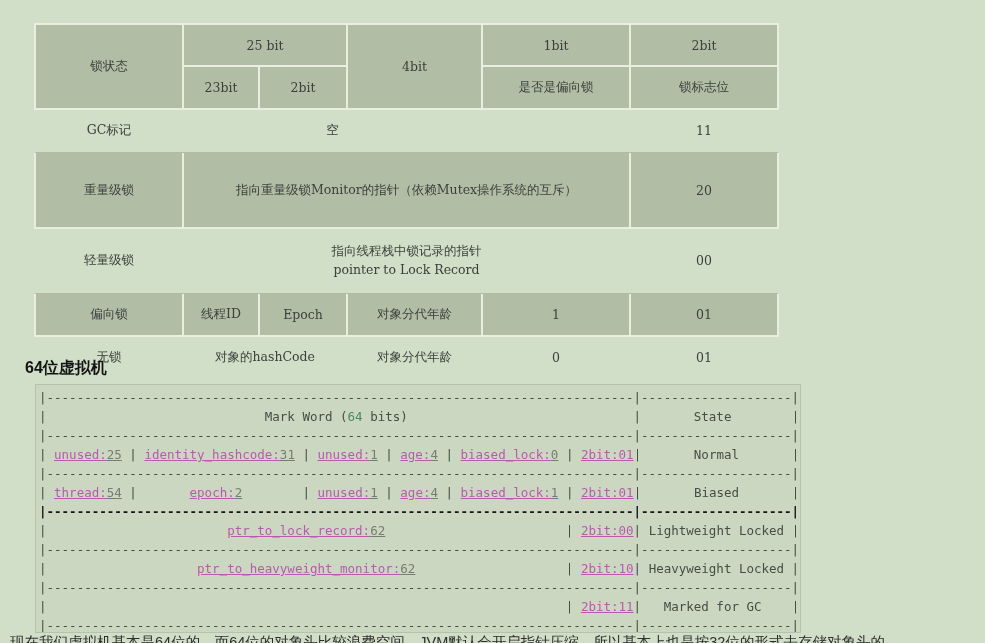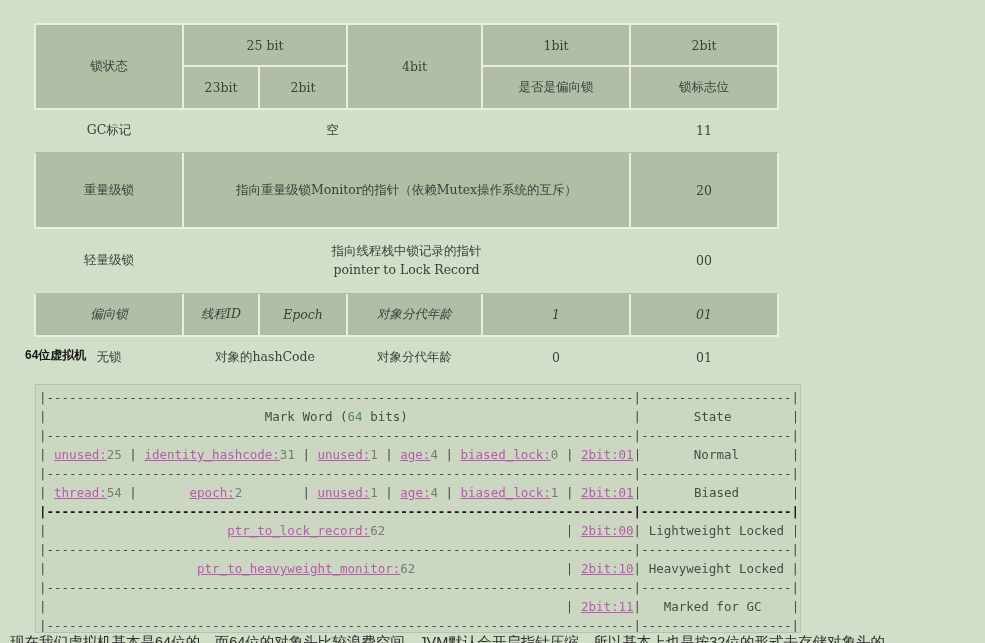--- a/index.html
+++ b/index.html
@@ -29,50 +29,50 @@
     padding: 12px;
   }
   .lock-table td.dk {
     background: var(--cell_dark, #b2bda6);
     border-color: var(--line_light, #e9efde);
   }
   tr.rh   { height: 42px; }
   tr.r-gc     { height: 33px; }
   tr.r-heavy  { height: 76px; }
   tr.r-light  { height: 40px; }
-  tr.r-biased { height: 33px; font-style: italic; }
+  tr.r-biased { height: 33px; }
   tr.r-nolock { height: 40px; }
   .two-line div { line-height: 1.55; }
 
   
   .h-64 {
-    position: absolute; left: 25px; top: 347px;
+    position: absolute; left: 25px; top: 358px;
     font-family: "Liberation Sans", sans-serif;
-    font-size: 12px; font-weight: 700; color: #141414;
+    font-size: 16px; font-weight: 700; color: #141414;
   }
 
   
   .code {
     position: absolute; left: 35px; top: 384px;
     width: 766px; height: 249px;
     background: var(--code_bg, #ccd7c2);
     border: 1px solid rgba(90,100,80,0.18);
     padding: 3px 0 0 3px;
     overflow: hidden;
   }
   .code code {
     font-family: "DejaVu Sans Mono", monospace;
     font-size: 12.5px; line-height: 19px;
     white-space: pre;
     display: block;
   }
   .cd { color: var(--code_ink, #454e43); }
   .cb { color: #151515; font-weight: 700; }
   .cm { color: var(--accent_magenta, #b75bad); text-decoration: underline; }
-  .cg { color: var(--code_num, #757d71); }
+  .cg { color: var(--code_num, #757d71); text-decoration: underline; }
   .ct { color: var(--accent_teal, #4f8a63); }
 
   
   .footer-p {
     position: absolute; left: 10px; top: 633px;
     font-family: "Liberation Sans", sans-serif;
     font-size: 14.5px; color: #2e2e2e;
     white-space: nowrap;
   }
 </style>

